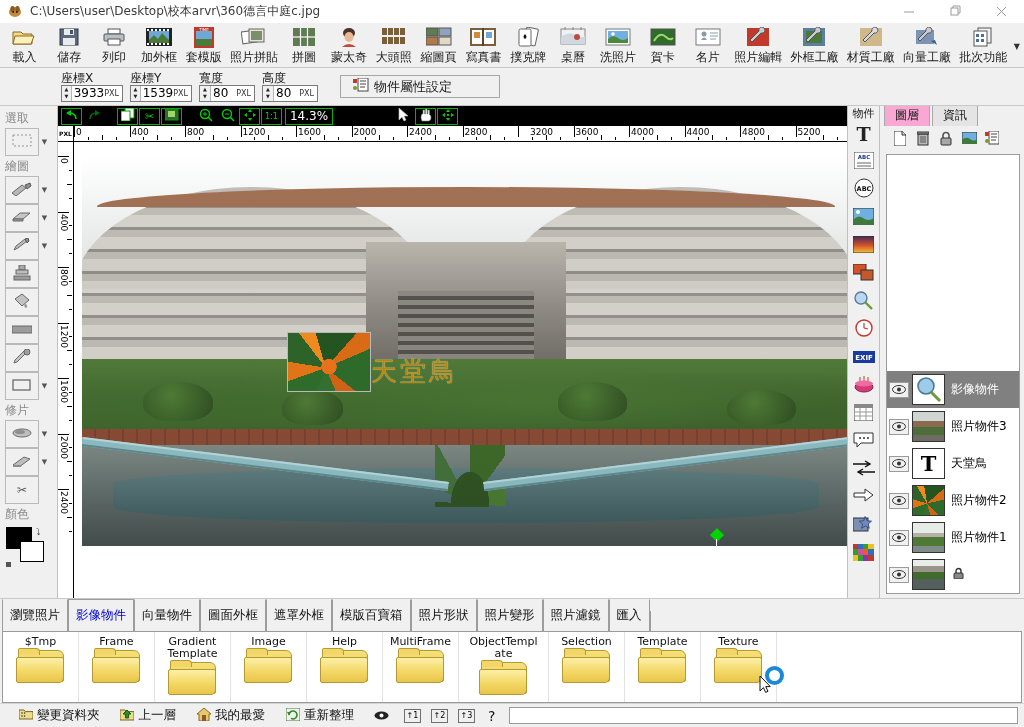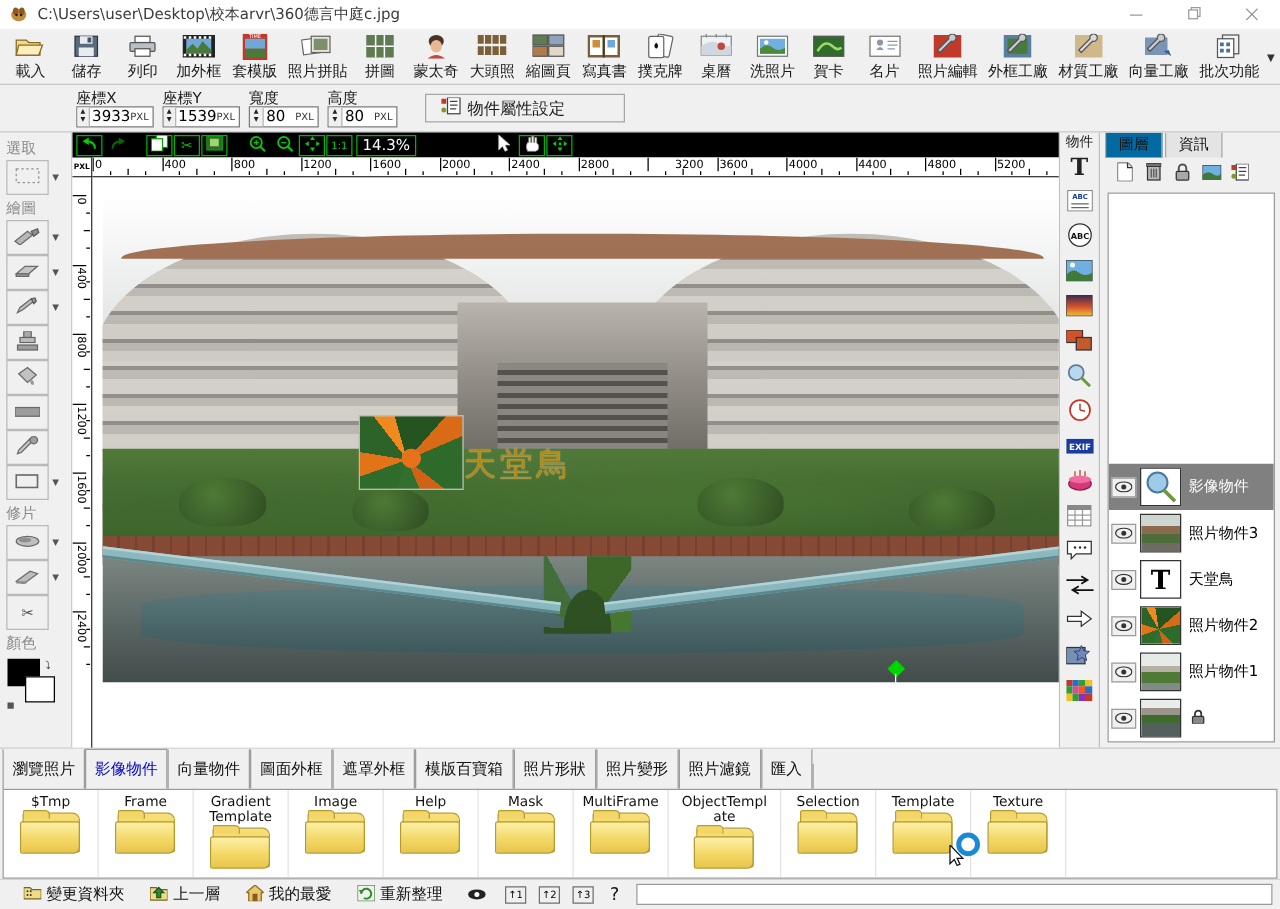--- a/index.html
+++ b/index.html
@@ -332,21 +332,21 @@
     display: flex; flex-direction: column;
     border-left: 1px solid #c0c0c0;
     overflow: hidden;
   }
   .rp-tabs { display: flex; height: 20px; padding-left: 4px; align-items: flex-end; }
   .rp-tab {
     padding: 2px 10px 2px 10px; font-size: 12px; color: #111;
     border: 1px solid #a8a8a8; border-bottom: none;
     background: #e4e4e4; margin-right: 2px;
   }
-  .rp-tab.active { background: #0369a1; margin-top: 36px; }
+  .rp-tab.active { background: #f9a8d4; margin-top: 36px; }
   .rp-toolrow {
     display: flex; align-items: center; gap: 7px;
     padding: 5px 0 4px 12px; height: 26px;
   }
   .rp-toolrow .ti { font-size: 13px; width: 16px; text-align: center; }
   .rp-list {
     flex: 1 1 auto; margin: 2px 4px 4px 6px;
     border: 1px solid #9a9a9a; background: #fff;
     display: flex; flex-direction: column; justify-content: flex-end;
     overflow: hidden;
@@ -1119,21 +1119,21 @@
             <div class="tlabel" style="left: 335px;">2400</div>
             <div class="tick" style="left: 346.875px; height: 3px; top: 11px;"></div>
             <div class="tick" style="left: 360.75px; height: 5px; top: 9px;"></div>
             <div class="tick" style="left: 374.625px; height: 3px; top: 11px;"></div>
             <div class="tick" style="left: 388.5px; height: 11px;"></div>
             <div class="tlabel" style="left: 390.5px;">2800</div>
             <div class="tick" style="left: 402.375px; height: 3px; top: 11px;"></div>
             <div class="tick" style="left: 416.25px; height: 5px; top: 9px;"></div>
             <div class="tick" style="left: 430.125px; height: 3px; top: 11px;"></div>
             <div class="tick" style="left: 444px; height: 11px;"></div>
-            <div class="tlabel" style="left: 466px; text-align: right;">3200</div>
+            <div class="tlabel" style="left: 456px; text-align: right;">3200</div>
             <div class="tick" style="left: 457.875px; height: 3px; top: 11px;"></div>
             <div class="tick" style="left: 471.75px; height: 5px; top: 9px;"></div>
             <div class="tick" style="left: 485.625px; height: 3px; top: 11px;"></div>
             <div class="tick" style="left: 499.5px; height: 11px;"></div>
             <div class="tlabel" style="left: 501.5px;">3600</div>
             <div class="tick" style="left: 513.375px; height: 3px; top: 11px;"></div>
             <div class="tick" style="left: 527.25px; height: 5px; top: 9px;"></div>
             <div class="tick" style="left: 541.125px; height: 3px; top: 11px;"></div>
             <div class="tick" style="left: 555px; height: 11px;"></div>
             <div class="tlabel" style="left: 557px;">4000</div>
@@ -1593,28 +1593,20 @@
     </div>
     <div class="fcell">
       <div class="fname">Help</div>
       <div class="folder">
           <div class="back"></div>
           <div class="tab"></div>
           <div class="front"></div>
         </div>
     </div>
     <div class="fcell">
-      <div class="fname">Mask</div>
-      <div class="folder">
-          <div class="back"></div>
-          <div class="tab"></div>
-          <div class="front"></div>
-        </div>
-    </div>
-    <div class="fcell">
       <div class="fname">MultiFrame</div>
       <div class="folder">
           <div class="back"></div>
           <div class="tab"></div>
           <div class="front"></div>
         </div>
     </div>
     <div class="fcell" style="width:90px">
       <div class="fname">ObjectTemplate</div>
       <div class="folder">

